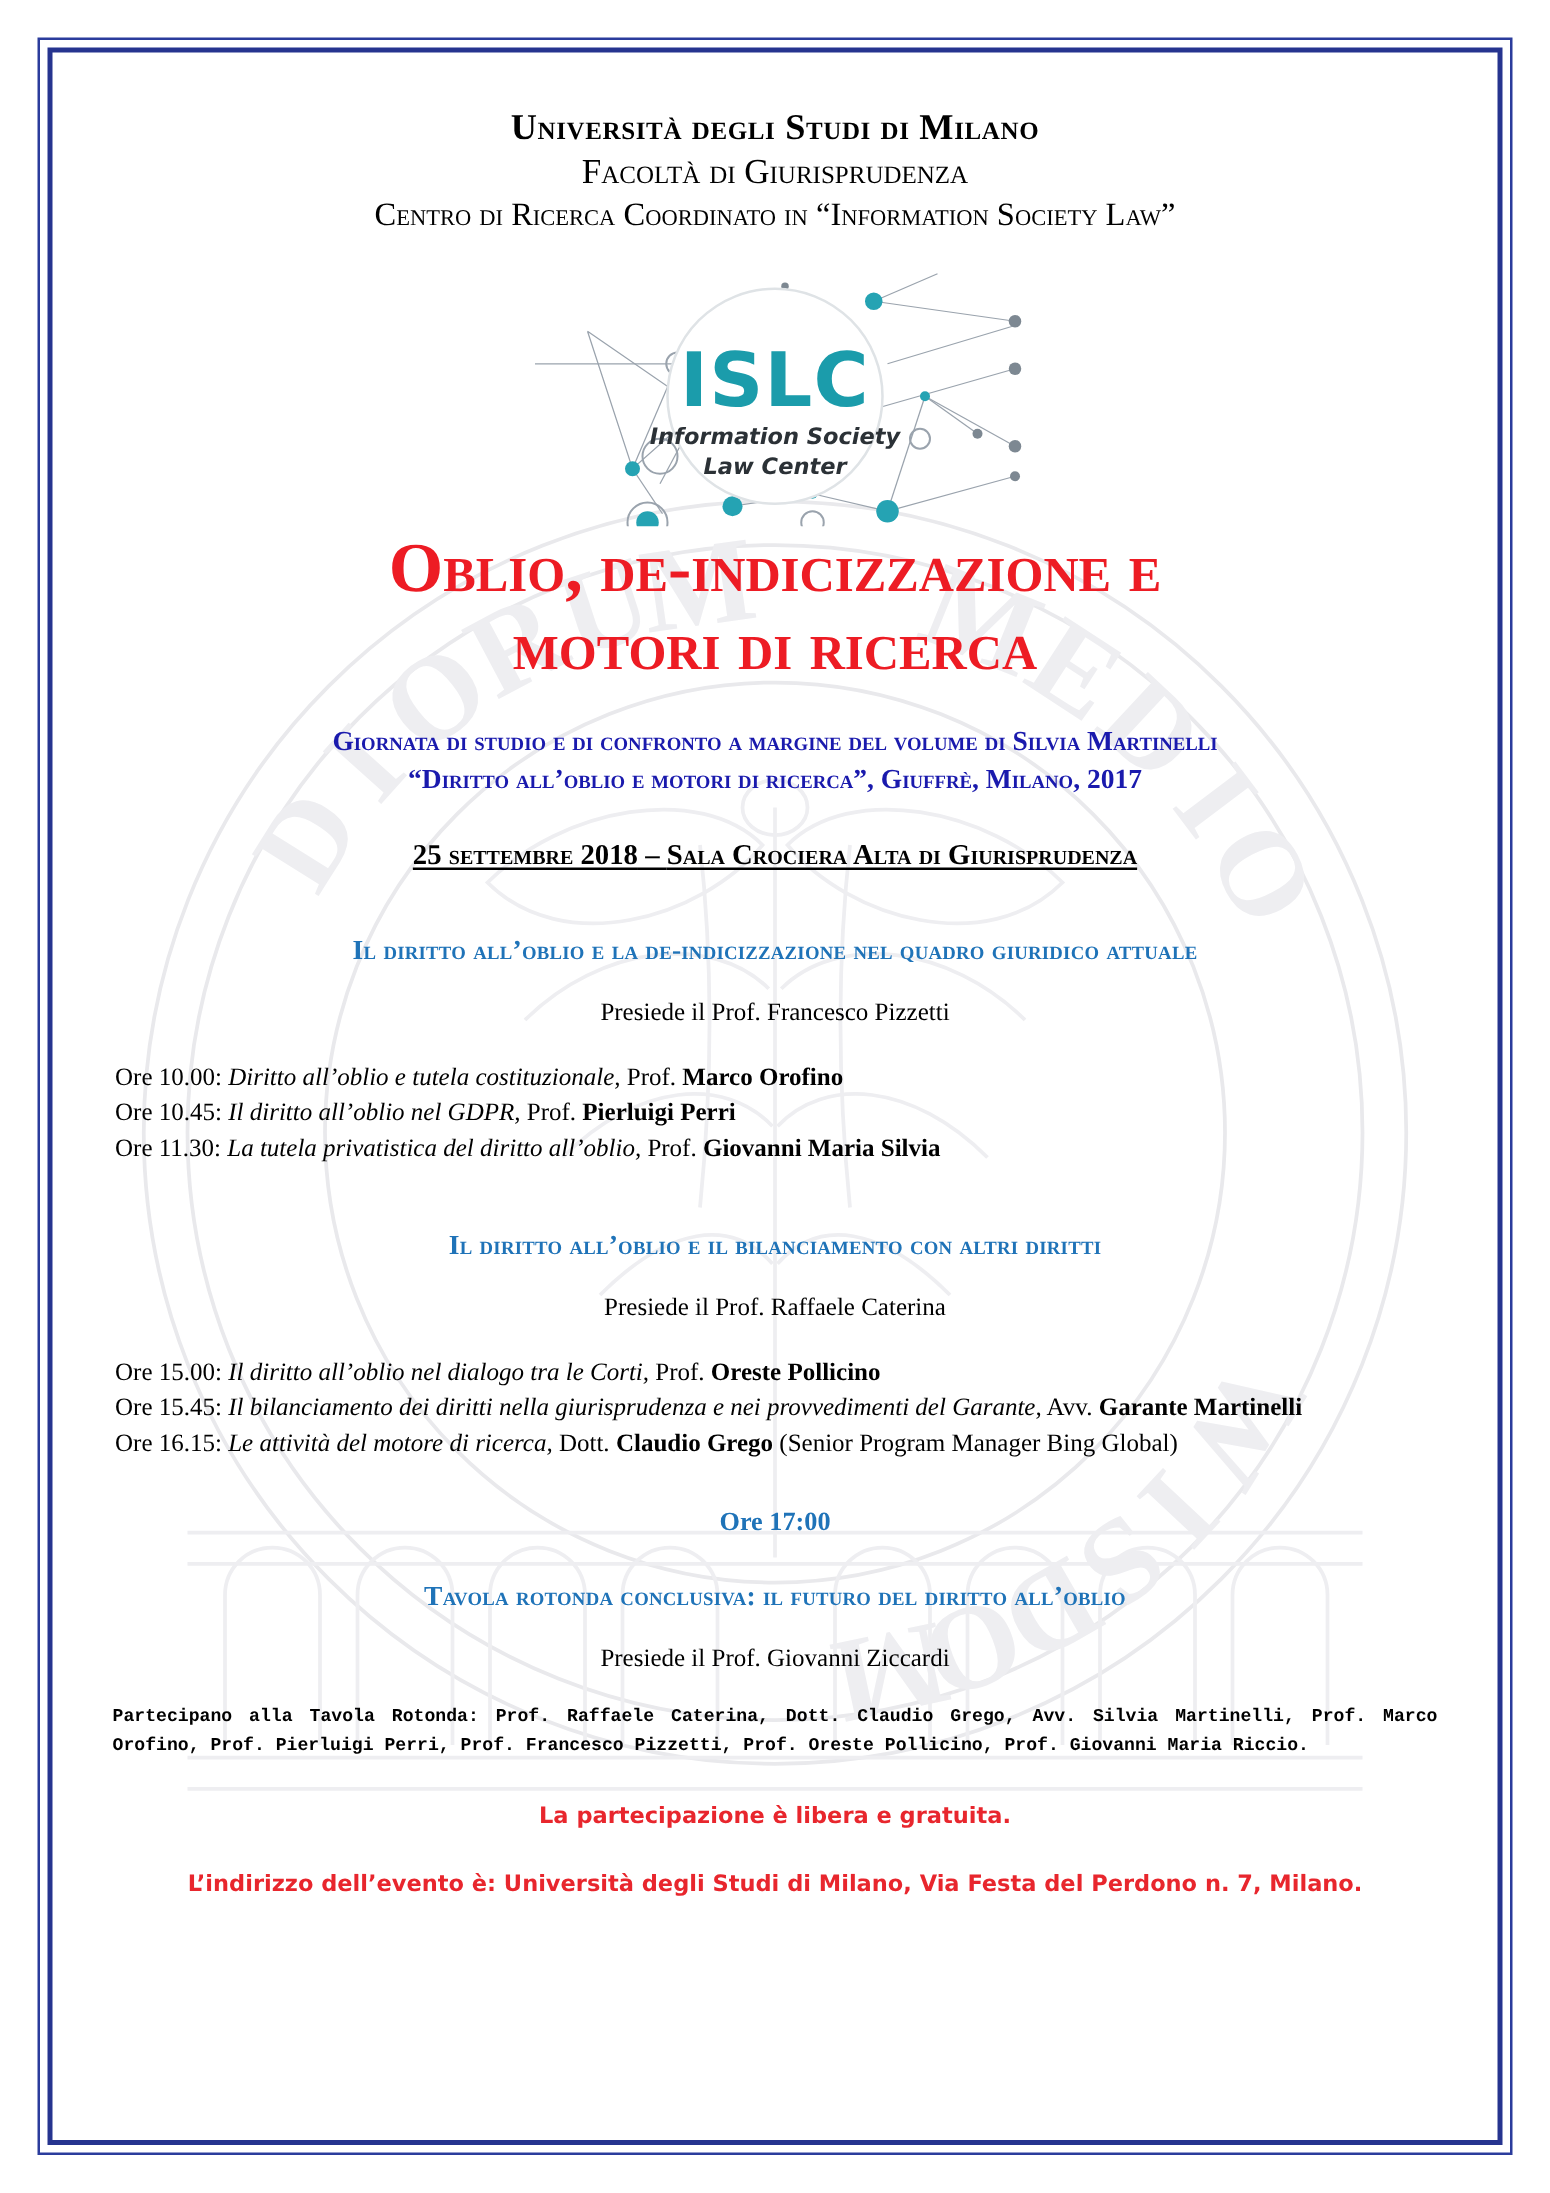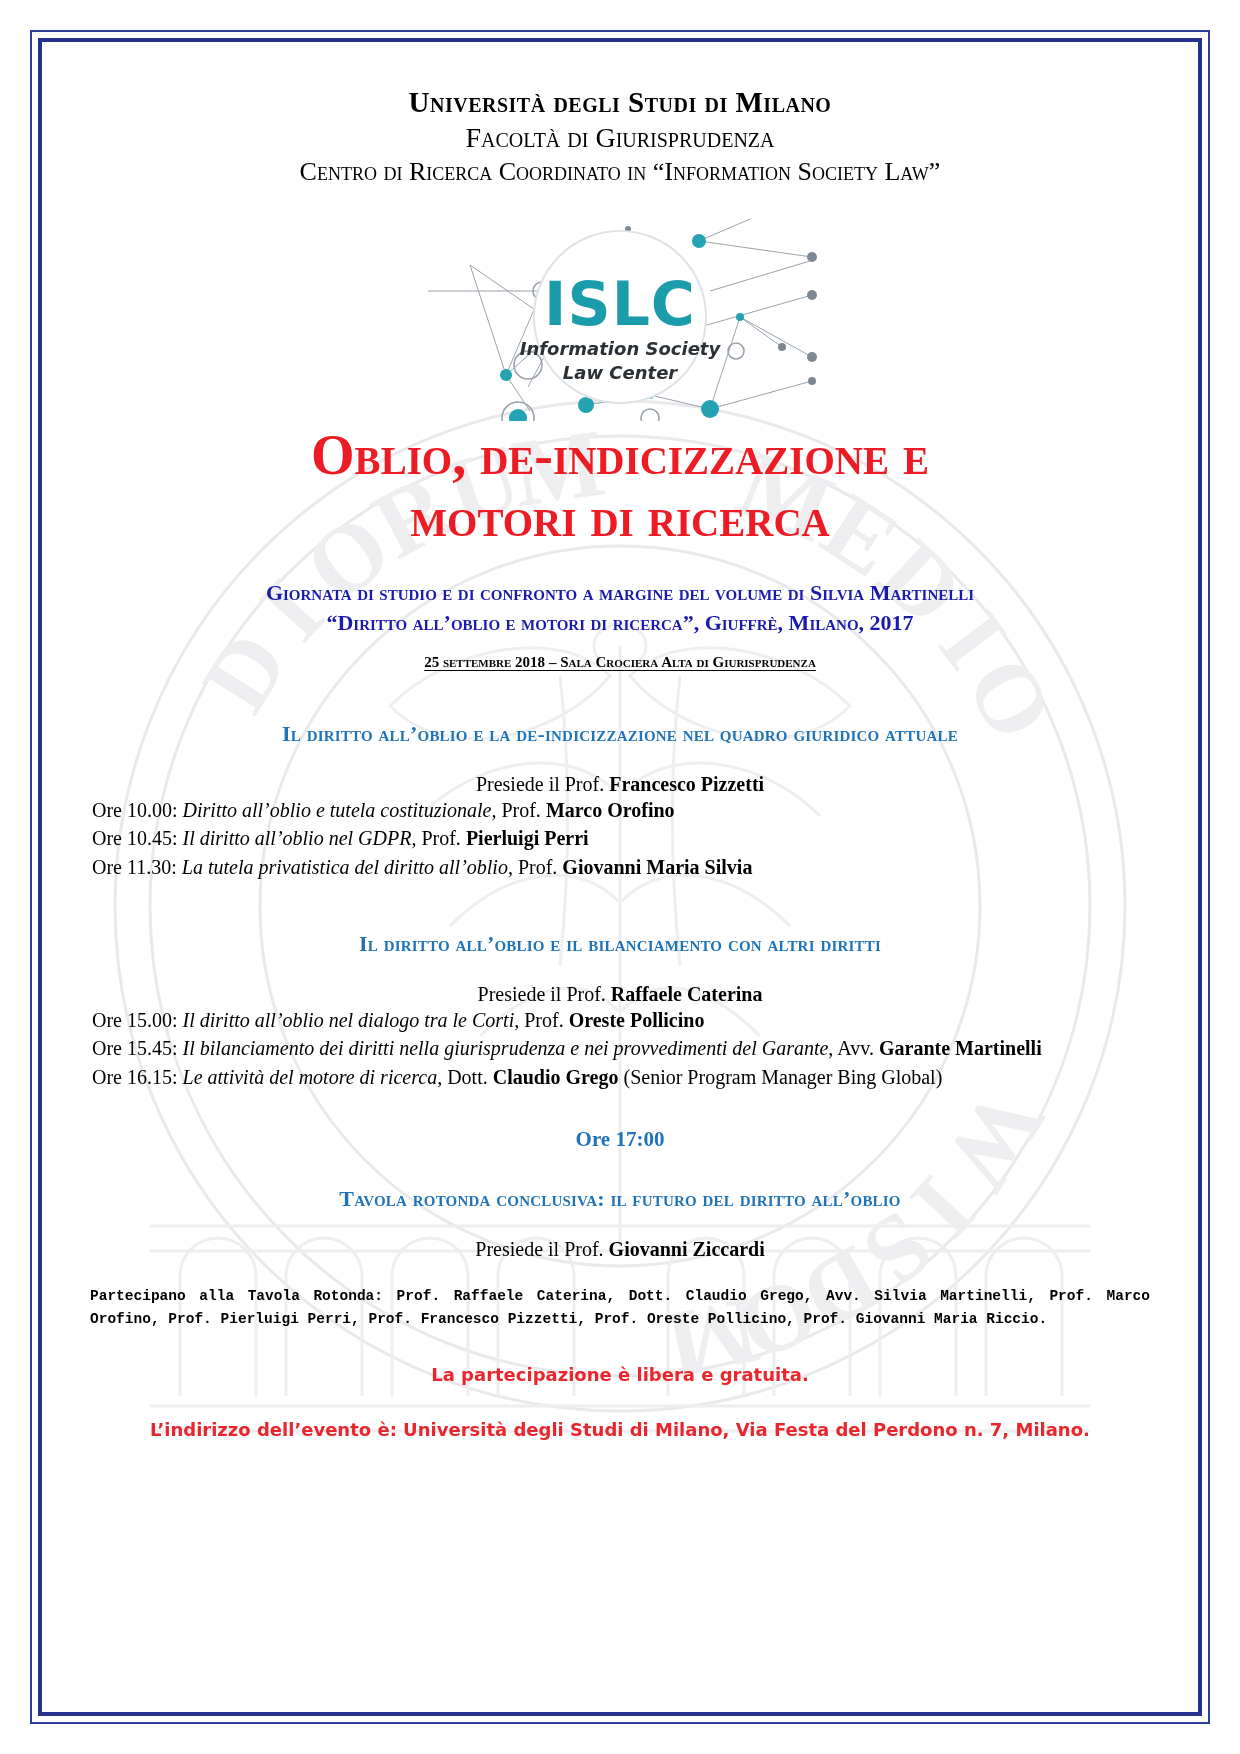--- a/index.html
+++ b/index.html
@@ -103,42 +103,43 @@
     font-size: 22px;
     font-weight: bold;
     line-height: 1.35;
     margin-top: 30px;
     padding: 0 10px;
   }
   .subtitle .l2 { display:block; }
 
   
   .date-line {
-    font-size: 15px;
-    font-weight: bold;
-    margin-top: 16px;
+    font-size: 23px;
+    font-weight: bold;
+    margin-top: 33px;
   }
   .date-line u { text-decoration: underline; text-underline-offset: 3px; }
 
   
   .session-head {
     color: #1f73b8;
     font-size: 22px;
     font-weight: bold;
     margin-top: 50px;
     letter-spacing: .2px;
   }
   .chair {
     font-size: 20px;
     margin-top: 26px;
   }
-  .chair b { font-weight: bold; }
+  .chair b { font-weight: normal; }
 
   .talks {
     text-align: left;
+    margin-top: 26px;
     padding-left: 8px;
   }
   .talk {
     font-size: 20px;
     line-height: 1.42;
     white-space: nowrap;
   }
   .talk i  { font-style: italic; }
   .talk b  { font-weight: bold; }
 

